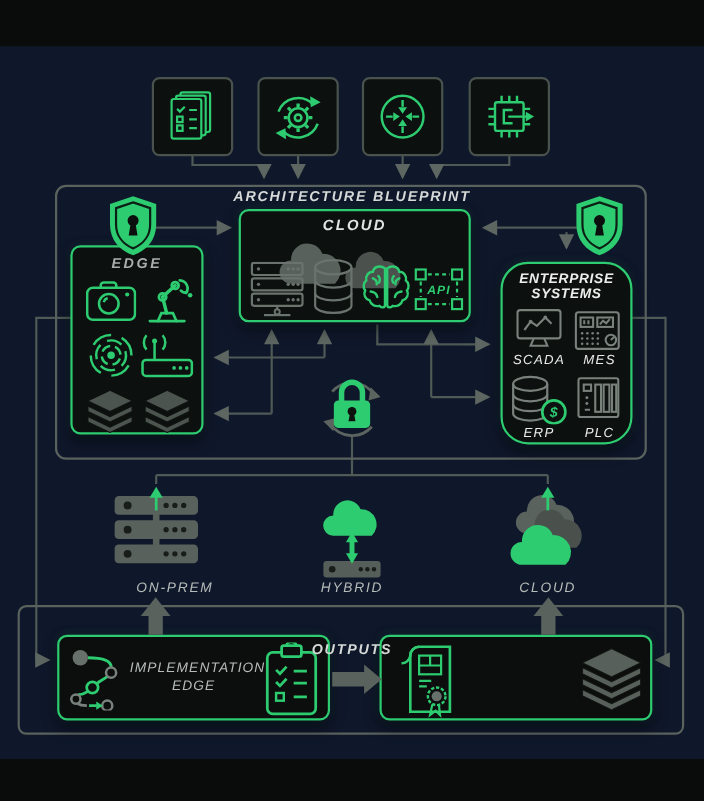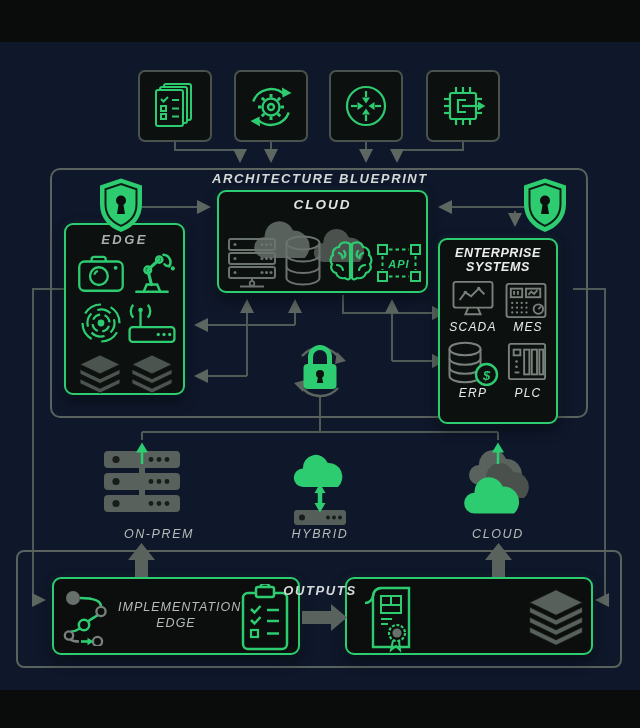--- a/index.html
+++ b/index.html
@@ -280,21 +280,21 @@
     </svg>
     <svg class="abs" style="left:62px;top:128px;" width="48" height="42" viewBox="0 0 48 44">
       <g fill="#4c544f" stroke="#101412" stroke-width="1">
         <path d="M24 2 L45 12 L24 22 L3 12 Z"></path>
         <path d="M3 17 L24 27 L45 17 L45 22 L24 32 L3 22 Z"></path>
         <path d="M3 27 L24 37 L45 27 L45 32 L24 42 L3 32 Z"></path>
       </g>
     </svg>
   </div>
 
-  <div class="box greenbox" style="left:438px;top:238px;width:120px;height:186px;">
+  <div class="box greenbox" style="left:455px;top:238px;width:120px;height:166px;border-radius:25px;">
     <div class="lbl h3" style="left:50%;top:6px;">ENTERPRISE</div>
     <div class="lbl h3" style="left:50%;top:20px;">SYSTEMS</div>
     <svg class="abs" style="left:10px;top:40px;" width="46" height="40" viewBox="0 0 46 42">
       <g stroke="#79817c" stroke-width="2" fill="none">
         <rect x="2.5" y="2" width="41" height="27" rx="2.5"></rect>
         <path d="M9 21 L15 13 L21 17 L29 9 L35 15"></path>
         <path d="M18 29 L15 36 H31 L28 29"></path>
       </g>
       <circle cx="15" cy="13" r="1.8" fill="#79817c"></circle>
         <circle cx="29" cy="9" r="1.8" fill="#79817c"></circle>

